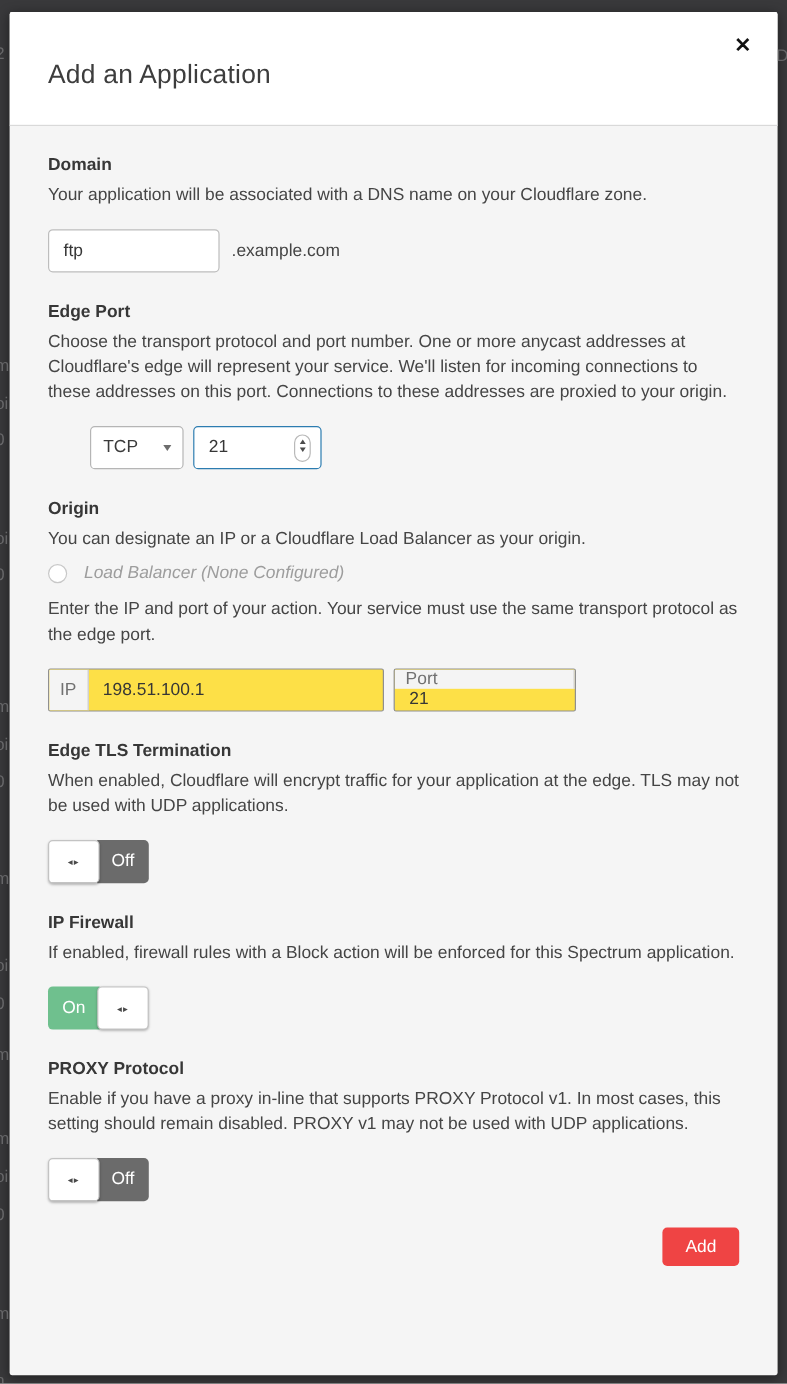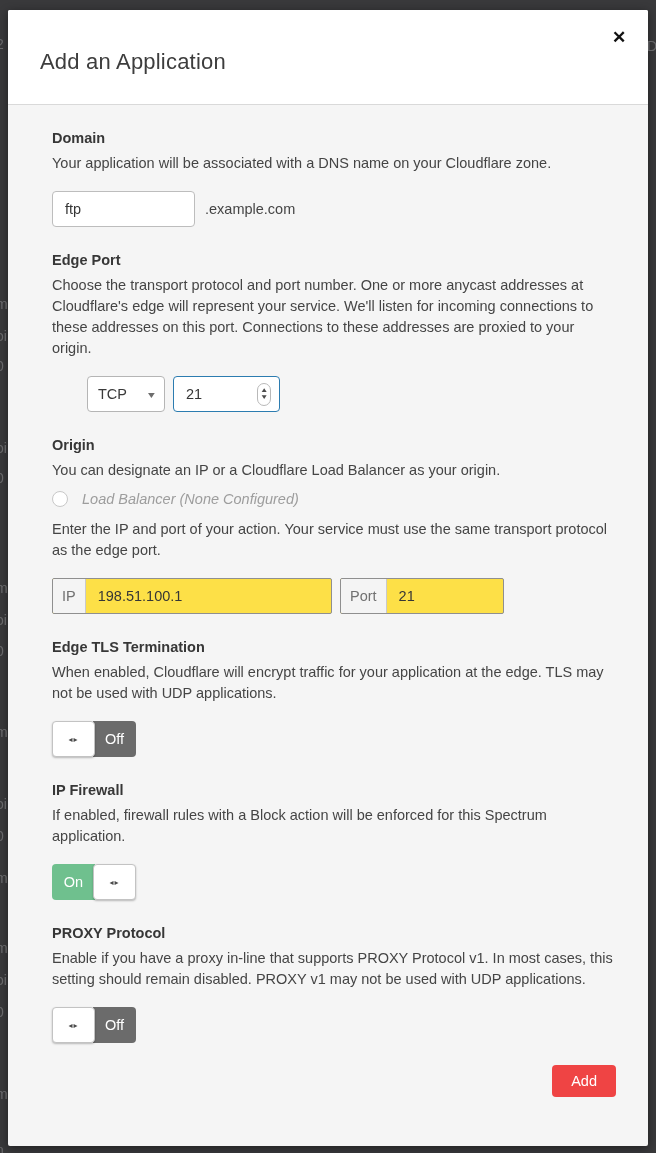--- a/index.html
+++ b/index.html
@@ -55,21 +55,20 @@
     width:26px; height:26px;
     display:flex; align-items:center; justify-content:center;
     font-size:17px;
     font-weight:700;
     color:#111;
     cursor:pointer;
     line-height:1;
   }
   .modal-body {
     padding:25px 32px 0 32px;
-    margin-left:12px;
   }
 
   
   .field-label {
     font-size:14.5px;
     font-weight:700;
     color:#373737;
     margin-bottom:7px;
   }
   .desc {
@@ -173,21 +172,21 @@
     display:flex; align-items:center;
     padding:0 9px;
   }
   .input-group .value {
     font-size:14.5px; color:#363636;
     display:flex; align-items:center;
     padding:0 12px;
     flex:1;
   }
   .group-ip { width:280px; }
-  .group-port { width:164px; }
+  .group-port { width:152px;flex-direction:column; }
 
   
   .toggle {
     width:86px; height:36px;
     display:flex;
     border-radius:4px;
     cursor:pointer;
     user-select:none;
   }
   .toggle .seg {

